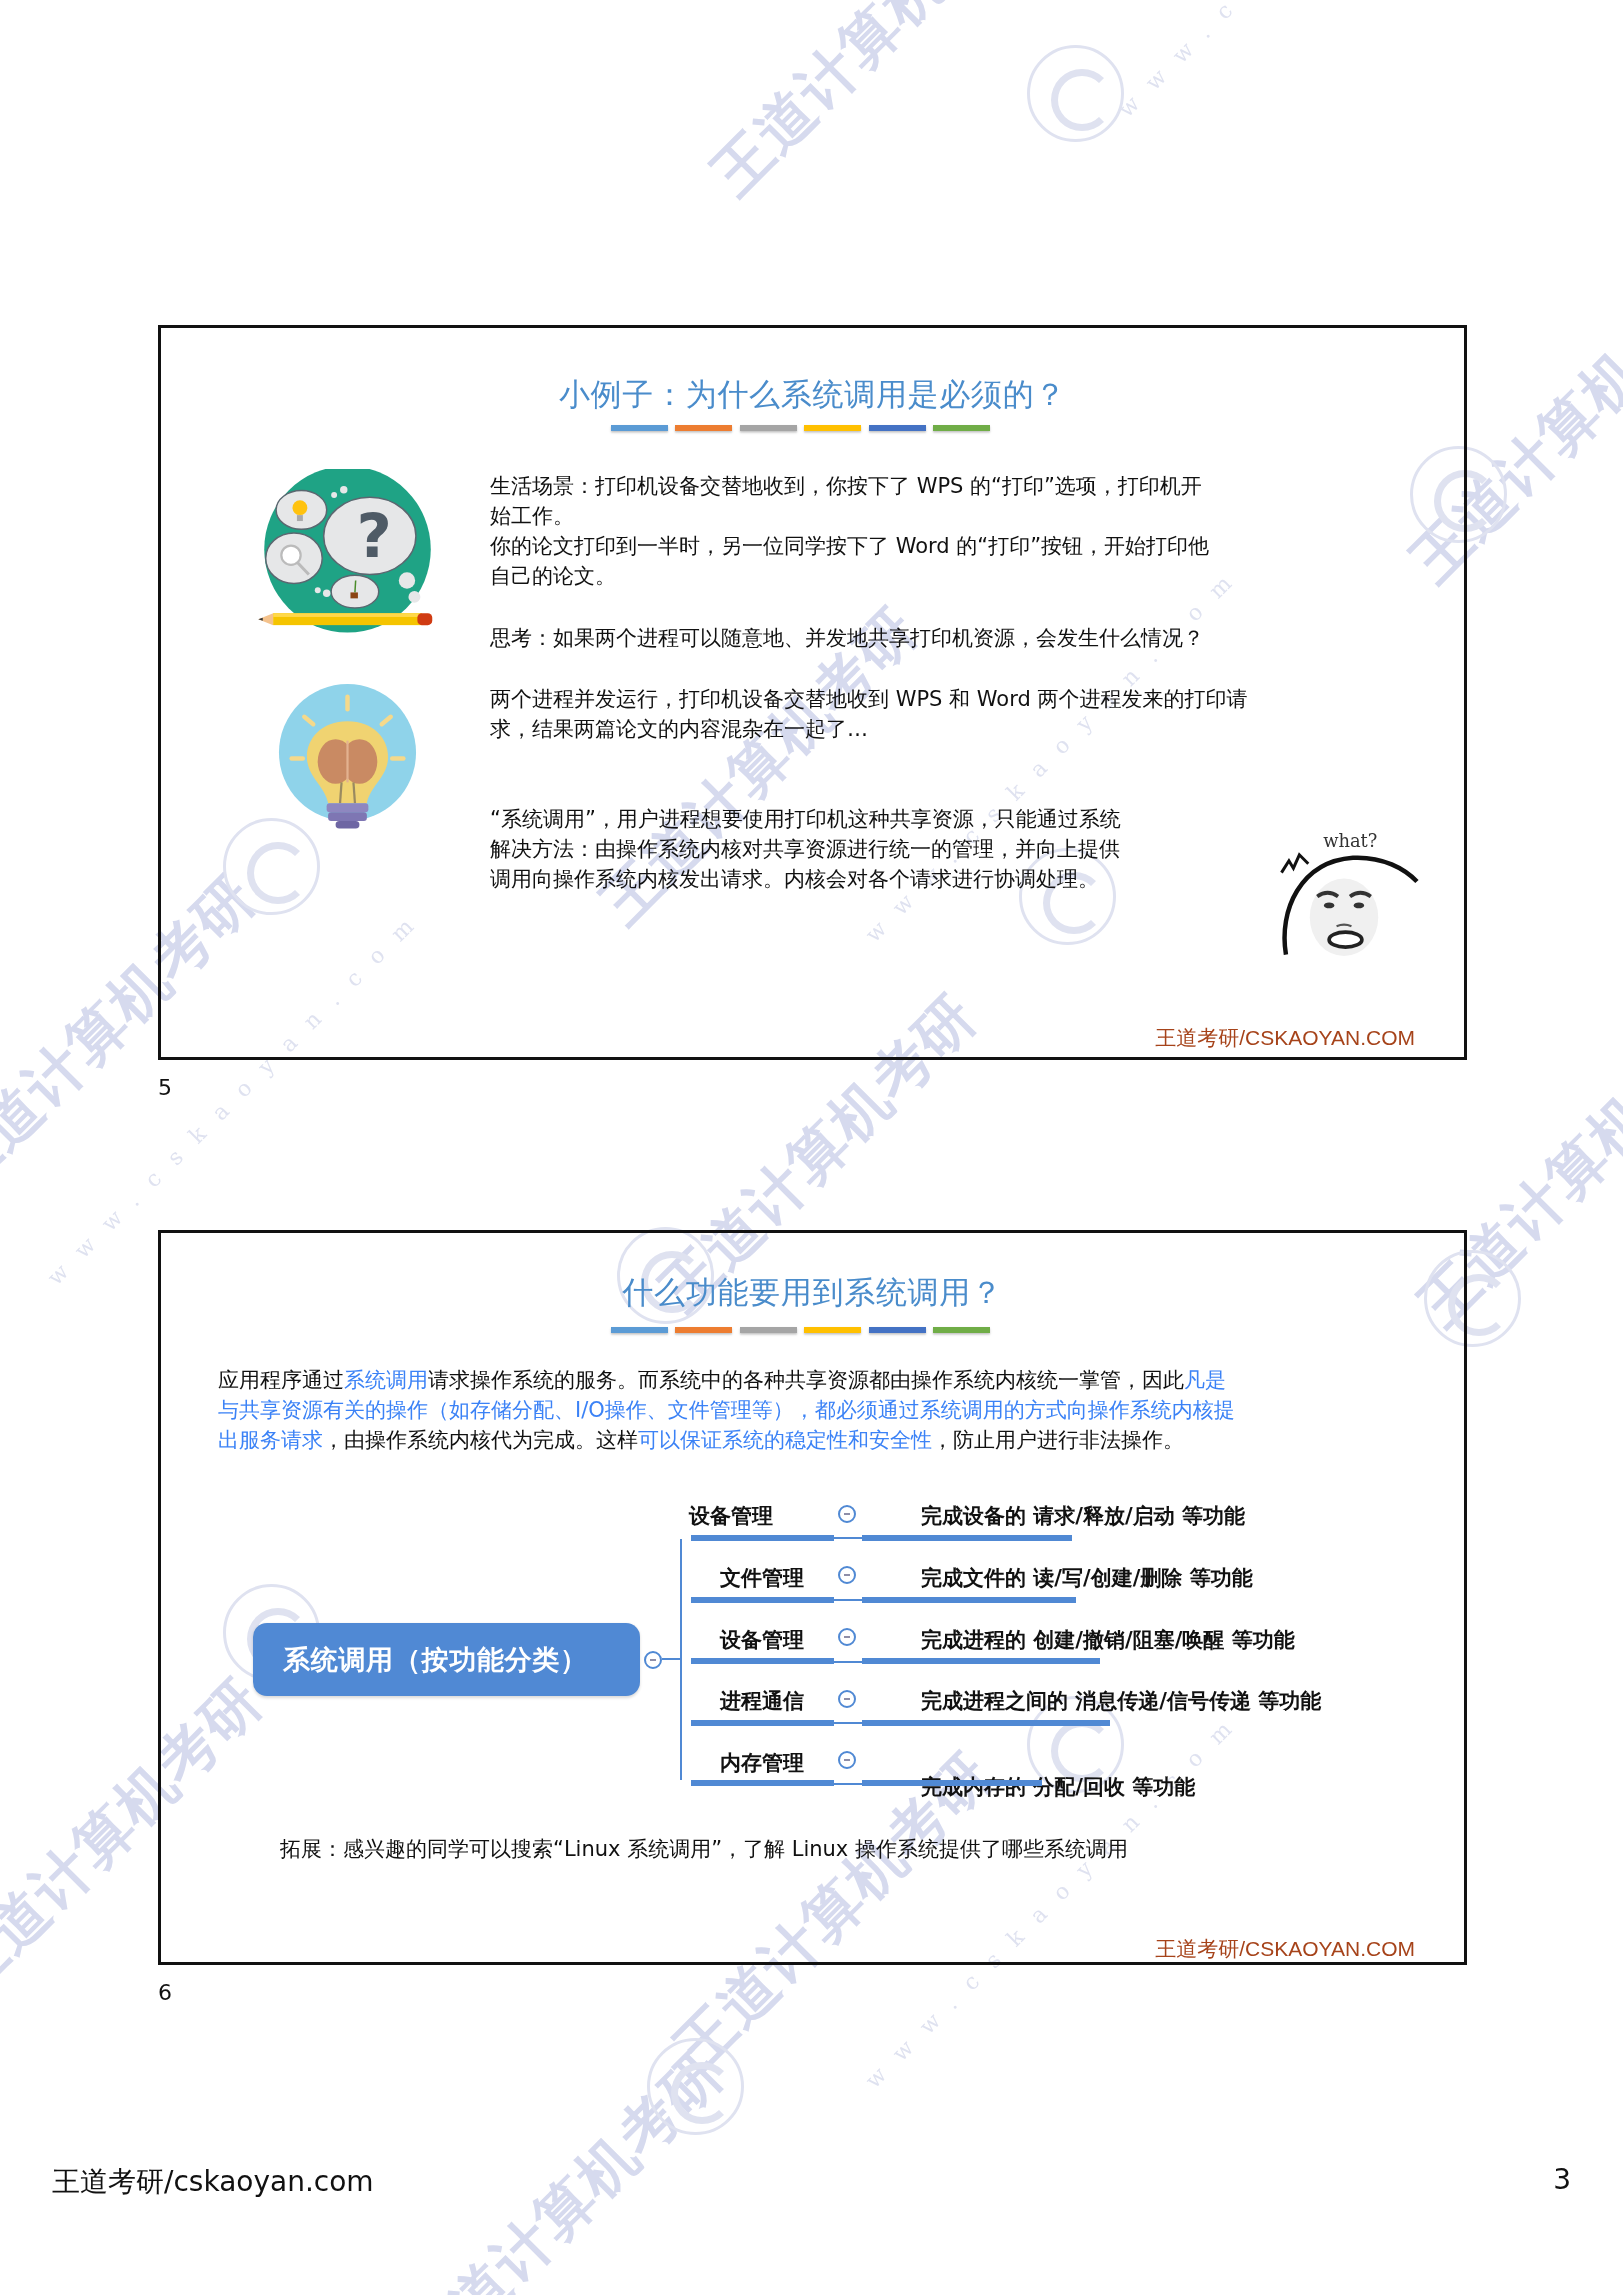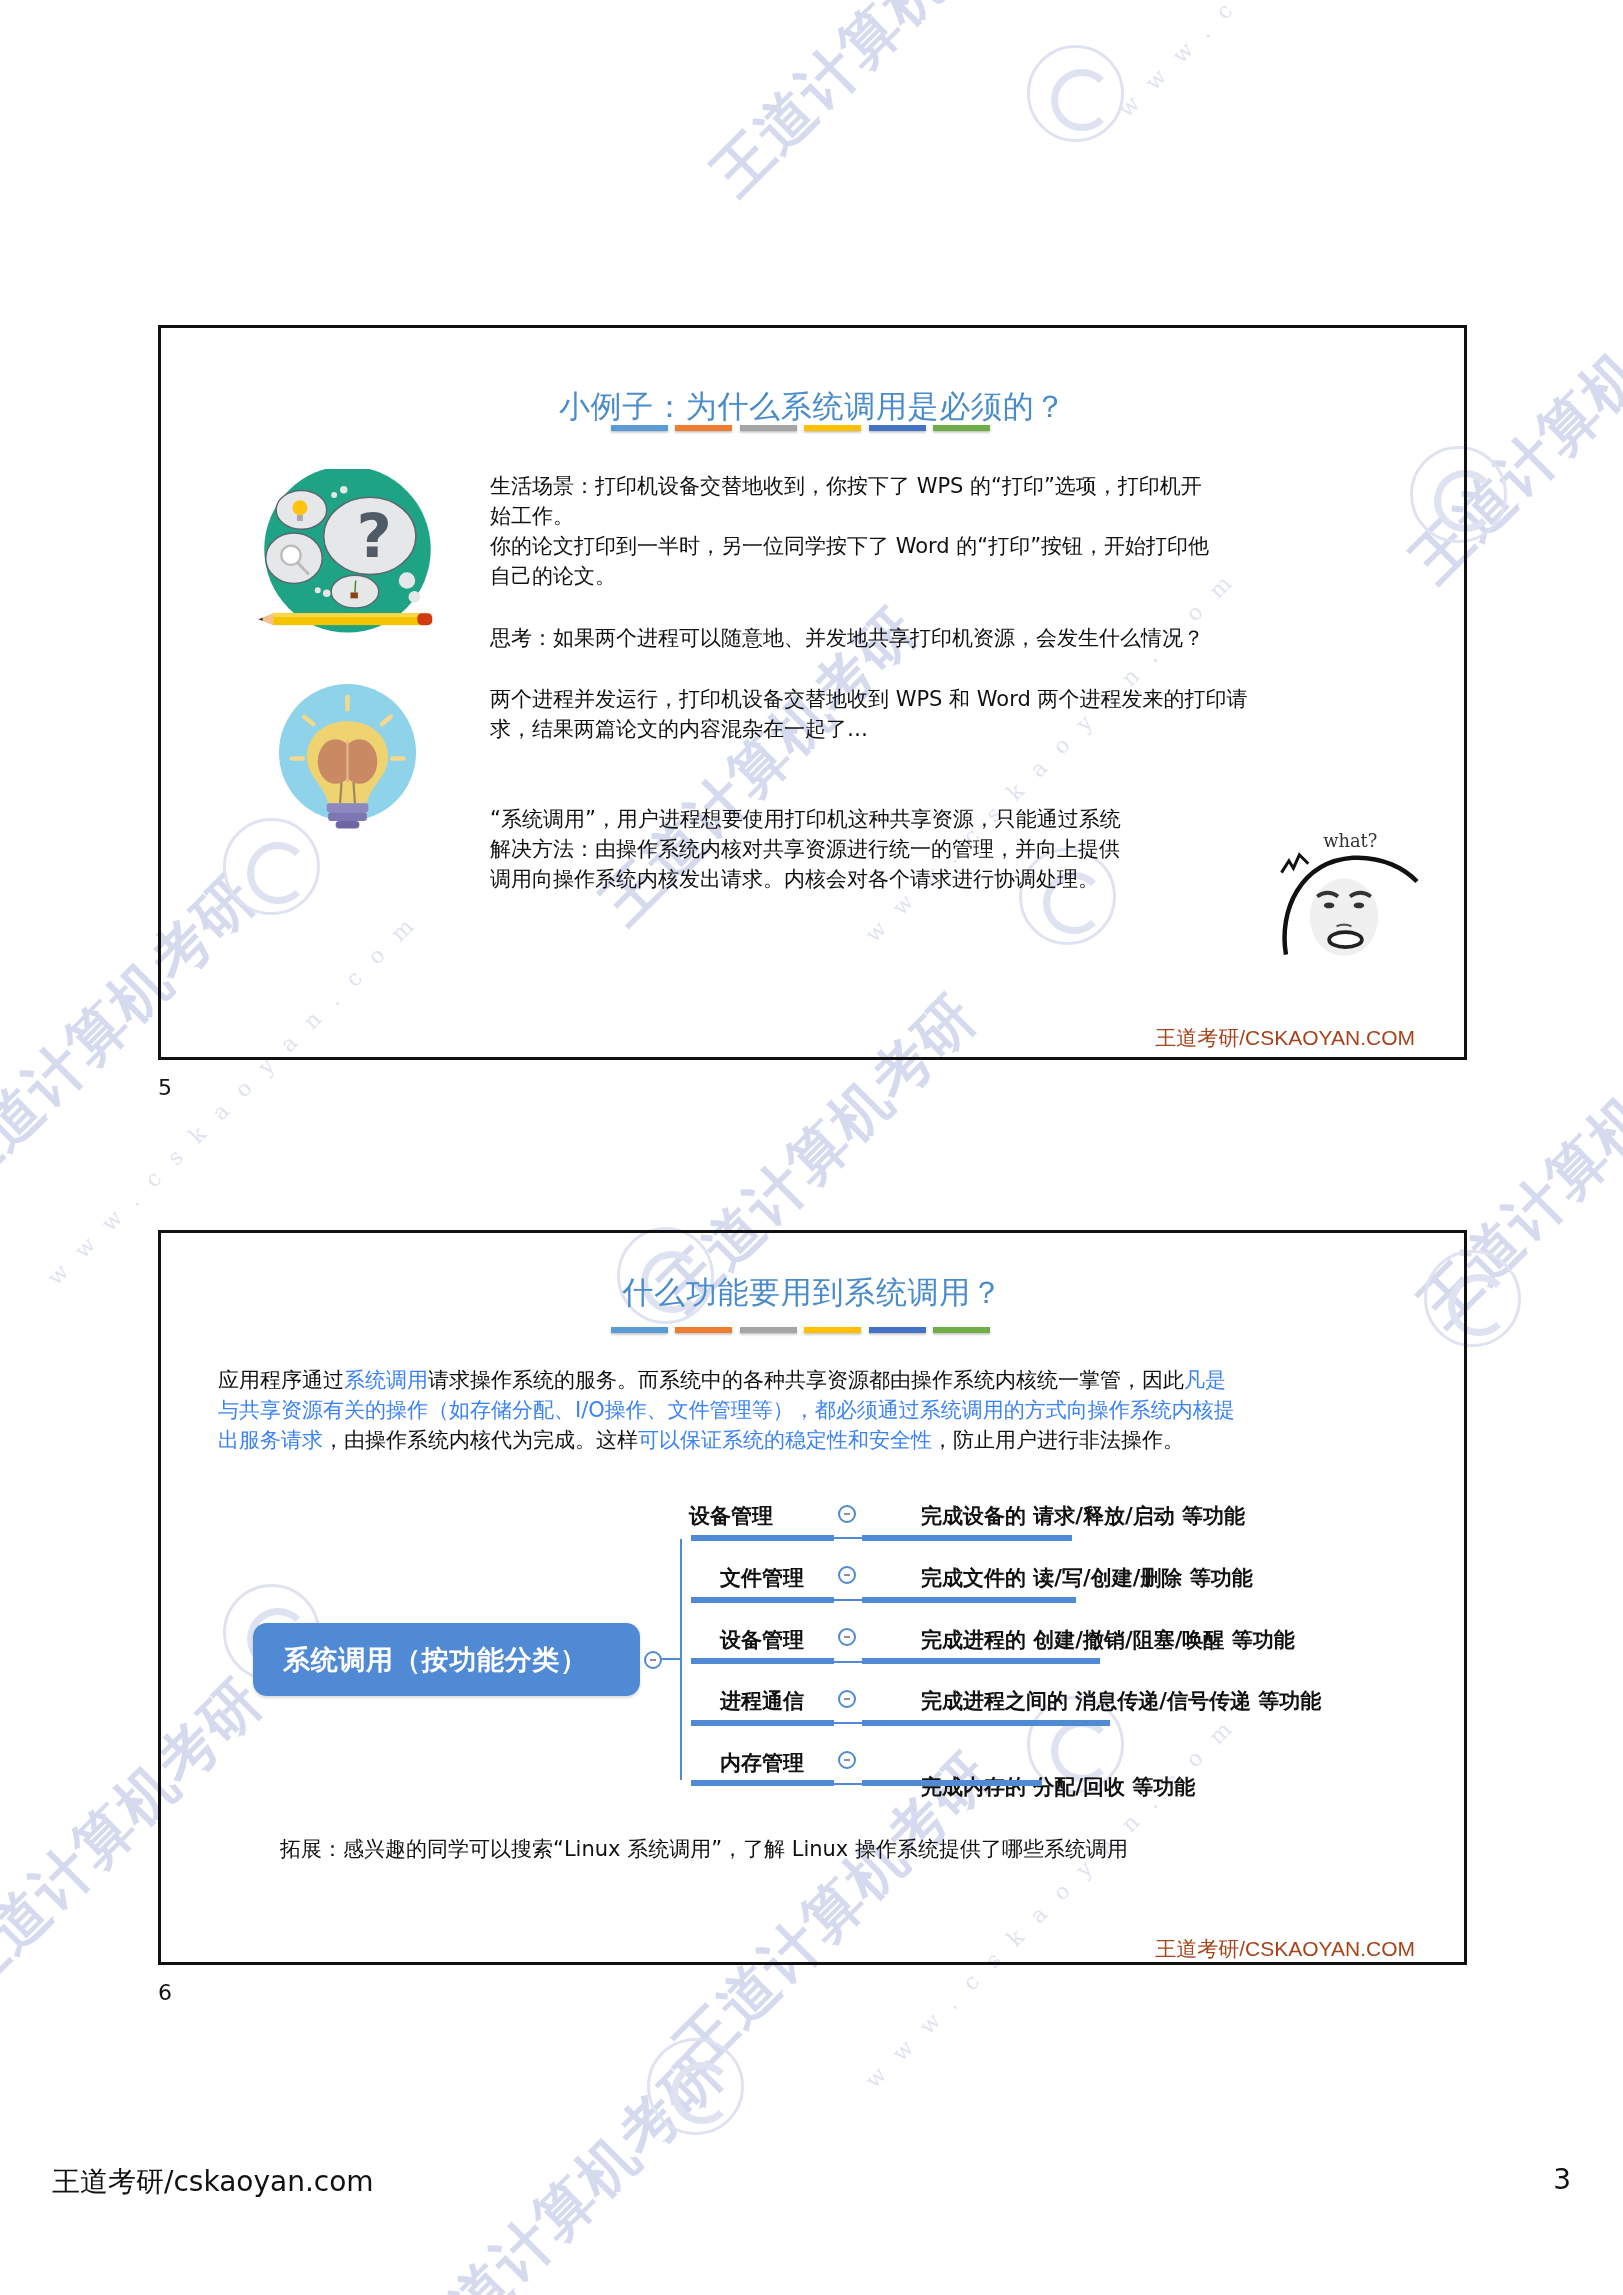--- a/index.html
+++ b/index.html
@@ -100,21 +100,21 @@
   <div class="wm-seal" style="left:223px;top:818px;"></div>
   <div class="wm-seal" style="left:1019px;top:848px;"></div>
   <div class="wm-seal" style="left:617px;top:1227px;"></div>
   <div class="wm-seal" style="left:1424px;top:1250px;"></div>
   <div class="wm-seal" style="left:223px;top:1584px;"></div>
   <div class="wm-seal" style="left:1027px;top:1696px;"></div>
   <div class="wm-seal" style="left:647px;top:2038px;"></div>
 </div>
 
 <div class="slide" style="top:325px;height:735px;">
-  <div class="title" style="top:58px;">小例子：为什么系统调用是必须的？</div>
+  <div class="title" style="top:46px;">小例子：为什么系统调用是必须的？</div>
   <div class="bars" style="left:450px;top:97px;">
     <div class="bar" style="background:#5b9bd5"></div>
     <div class="bar" style="background:#ed7d31"></div>
     <div class="bar" style="background:#a5a5a5"></div>
     <div class="bar" style="background:#ffc000"></div>
     <div class="bar" style="background:#4472c4"></div>
     <div class="bar" style="background:#70ad47"></div>
   </div>
 
   <svg class="ill" style="left:97px;top:141px;" width="179" height="171" viewBox="0 0 240 230">

